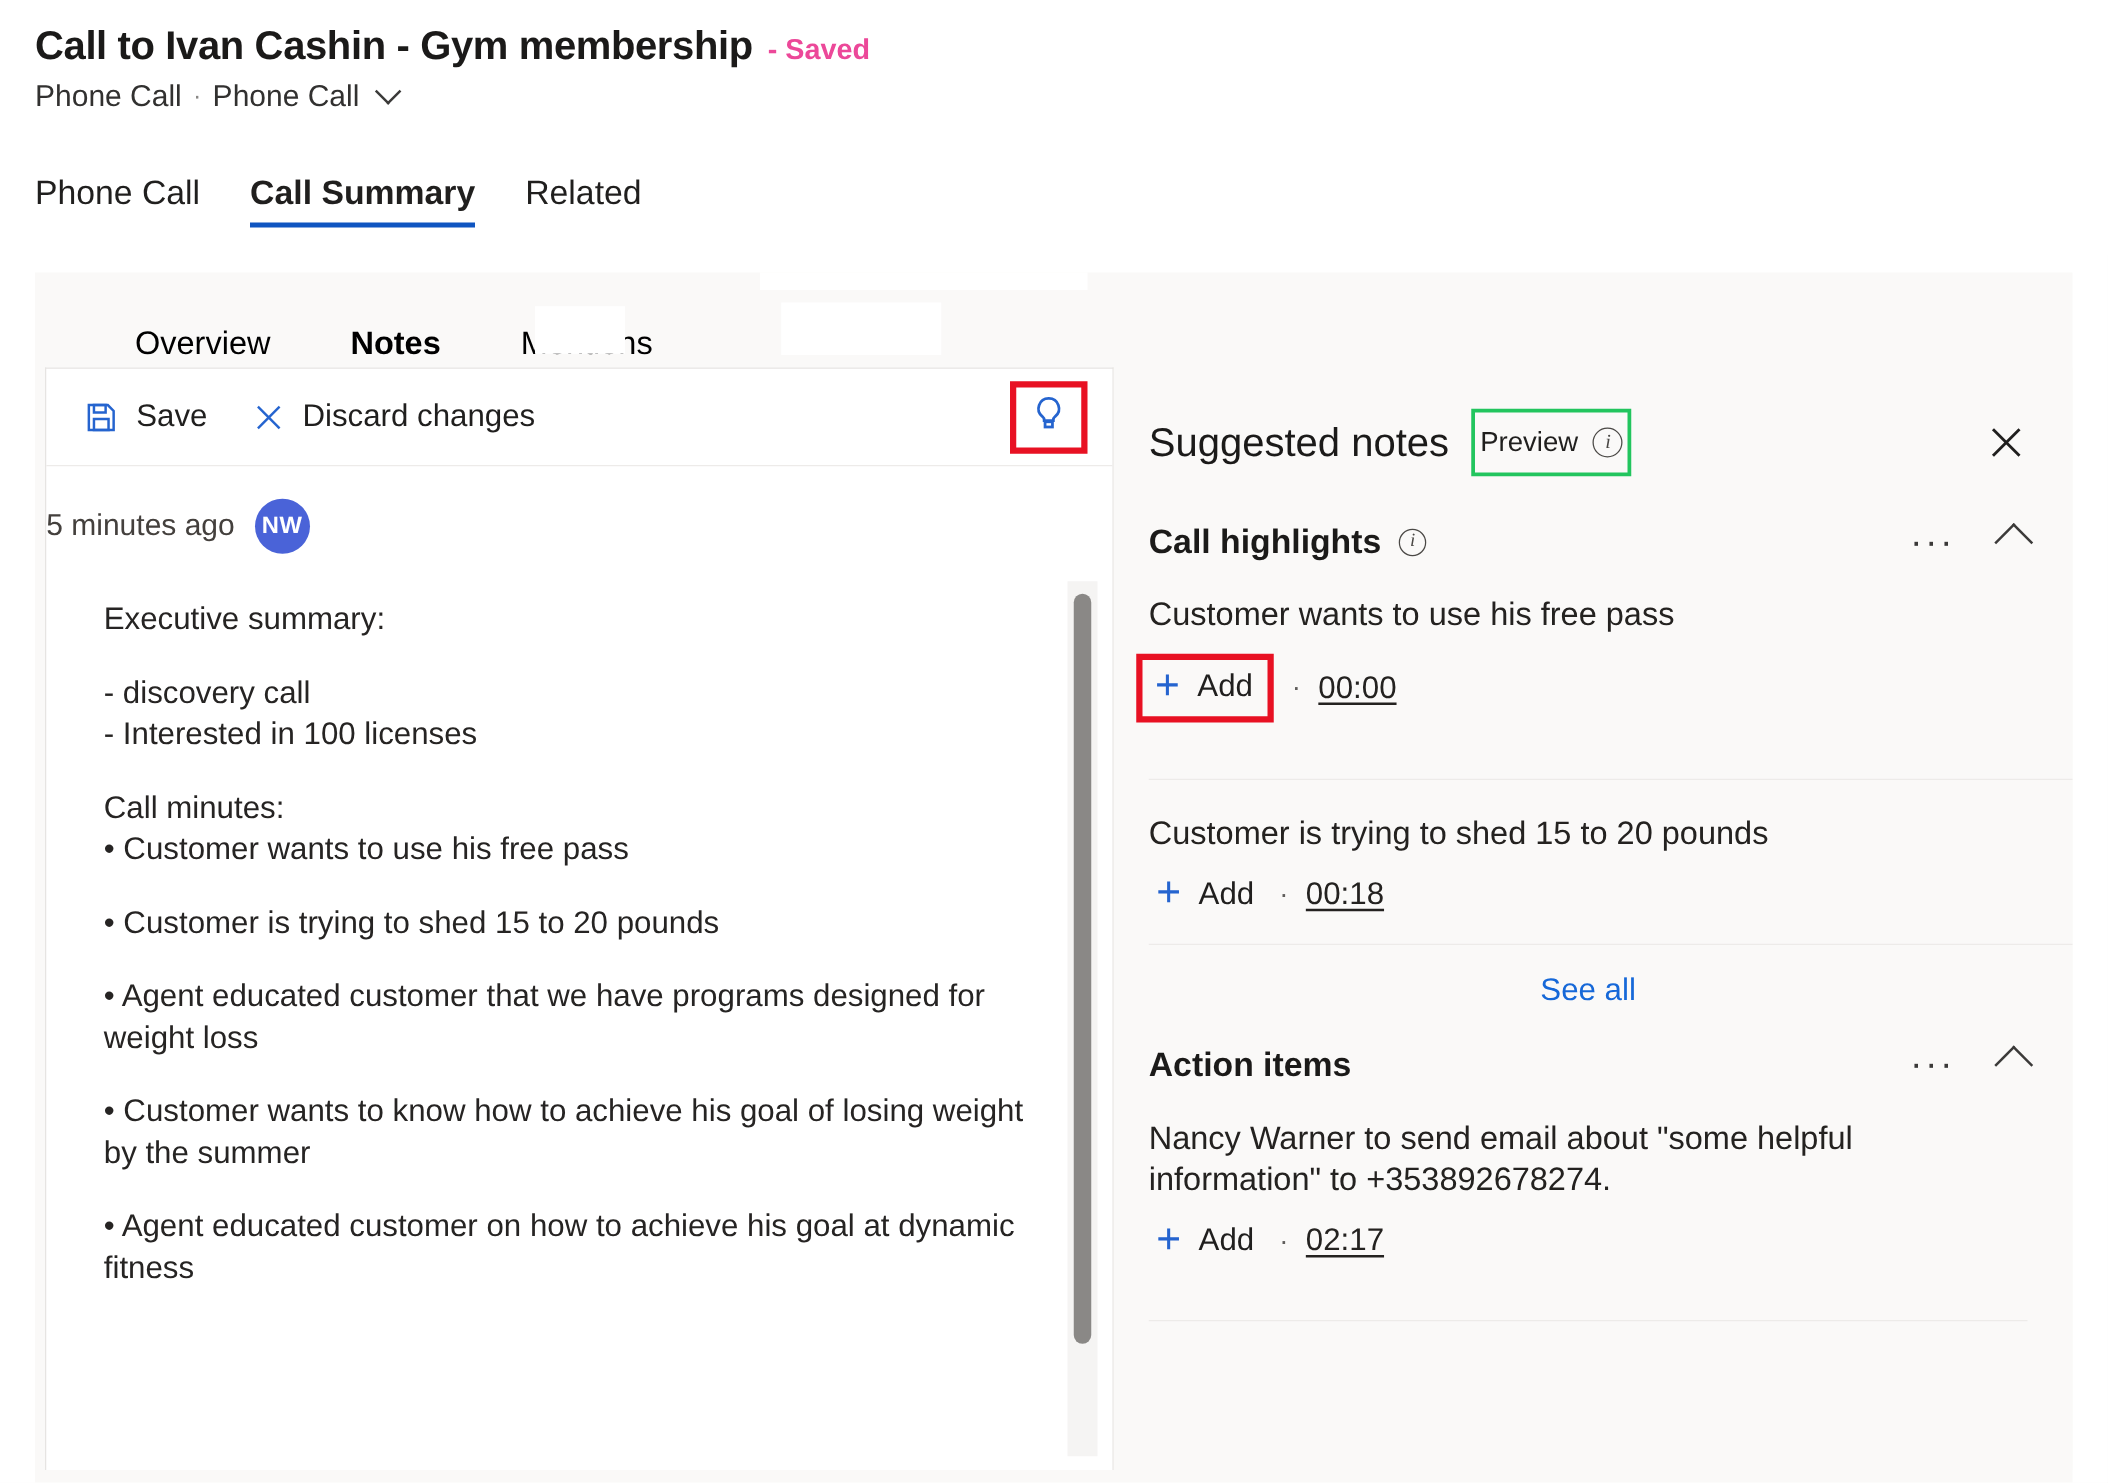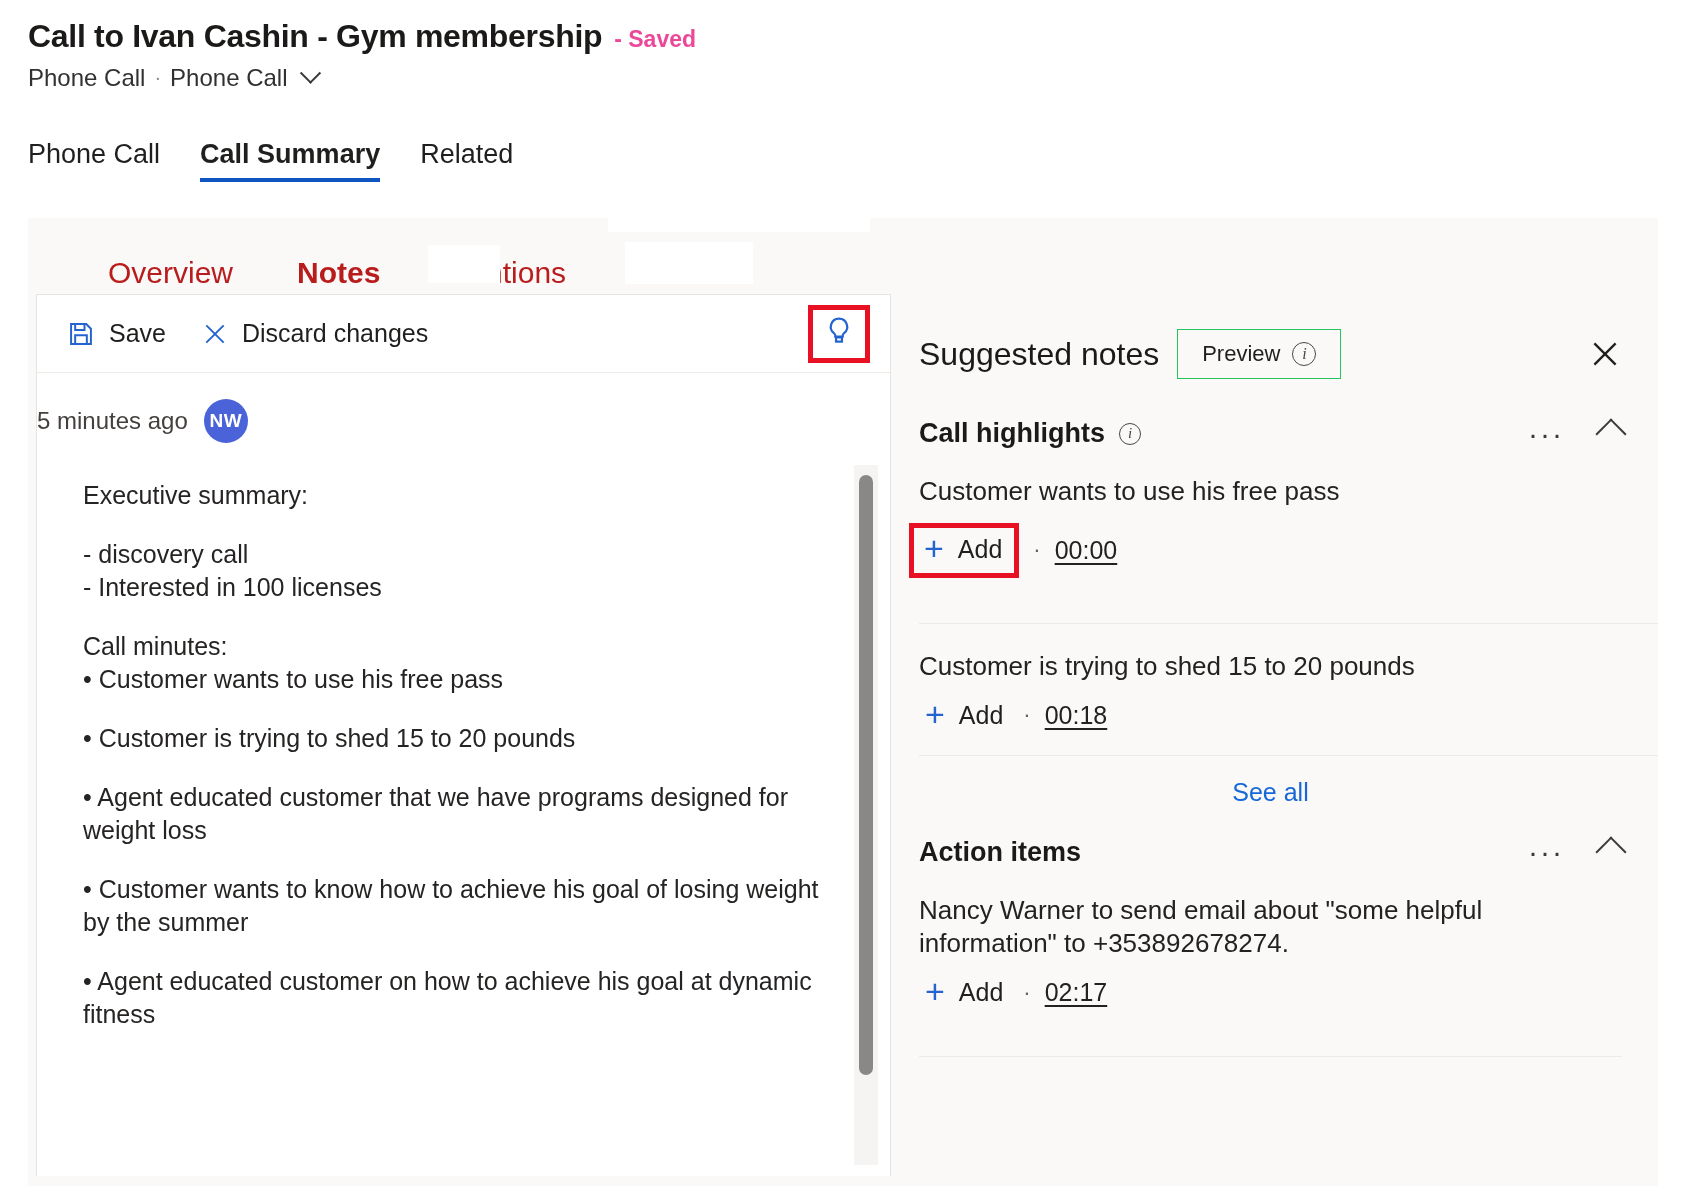--- a/index.html
+++ b/index.html
@@ -54,21 +54,21 @@
     width: 1630px; height: 968px;
     background: #faf9f8;
   }
 
   
   #inner-tabs {
     display: flex; align-items: flex-end;
     height: 86px; padding-left: 48px; position: relative;
   }
   .inner-tab {
-    font-size: 30px; color: #b91c1c; padding: 0 32px 14px 32px;
+    font-size: 26px; color: #000000; padding: 0 32px 14px 32px;
     position: relative; cursor: pointer; white-space: nowrap;
   }
   .inner-tab.active { font-weight: 700; }
   .inner-tab.active::after {
     content: ""; position: absolute; left: 28px; right: 28px; bottom: 0;
     height: 5px; background: #0f55c1;
   }
   .mask-box { position: absolute; background: #ffffff; }
   #mask-left  { left: 428px; top: 245px; width: 72px; height: 38px; }
   #mask-right { left: 625px; top: 242px; width: 128px; height: 42px; }
@@ -139,22 +139,22 @@
   #suggested-panel {
     flex: 1; background: #faf9f8; padding: 0 0 0 28px;
     display: flex; flex-direction: column;
   }
   #suggested-header {
     display: flex; align-items: center; height: 120px; padding-right: 36px;
   }
   #suggested-title { font-size: 32px; color: #1b1a19; }
   #preview-pill {
     margin-left: 18px; display: flex; align-items: center; gap: 12px;
-    border: 1px solid #22c55e; background: #faf9f8;
-    padding: 11px 24px; font-size: 22px; color: #201f1e; cursor: pointer;
+    border: 3px solid #22c55e; background: #faf9f8;
+    padding: 11px 4px; font-size: 22px; color: #201f1e; cursor: pointer;
   }
   .info-circle {
     width: 24px; height: 24px; border-radius: 50%;
     border: 1.6px solid #4a4845; color: #4a4845;
     font-size: 16px; font-style: italic; font-family: "Liberation Serif", serif;
     display: inline-flex; align-items: center; justify-content: center;
     line-height: 1;
   }
   .info-circle.sm { width: 22px; height: 22px; font-size: 15px; }
   #panel-close { margin-left: auto; width: 34px; height: 34px; cursor: pointer; }

